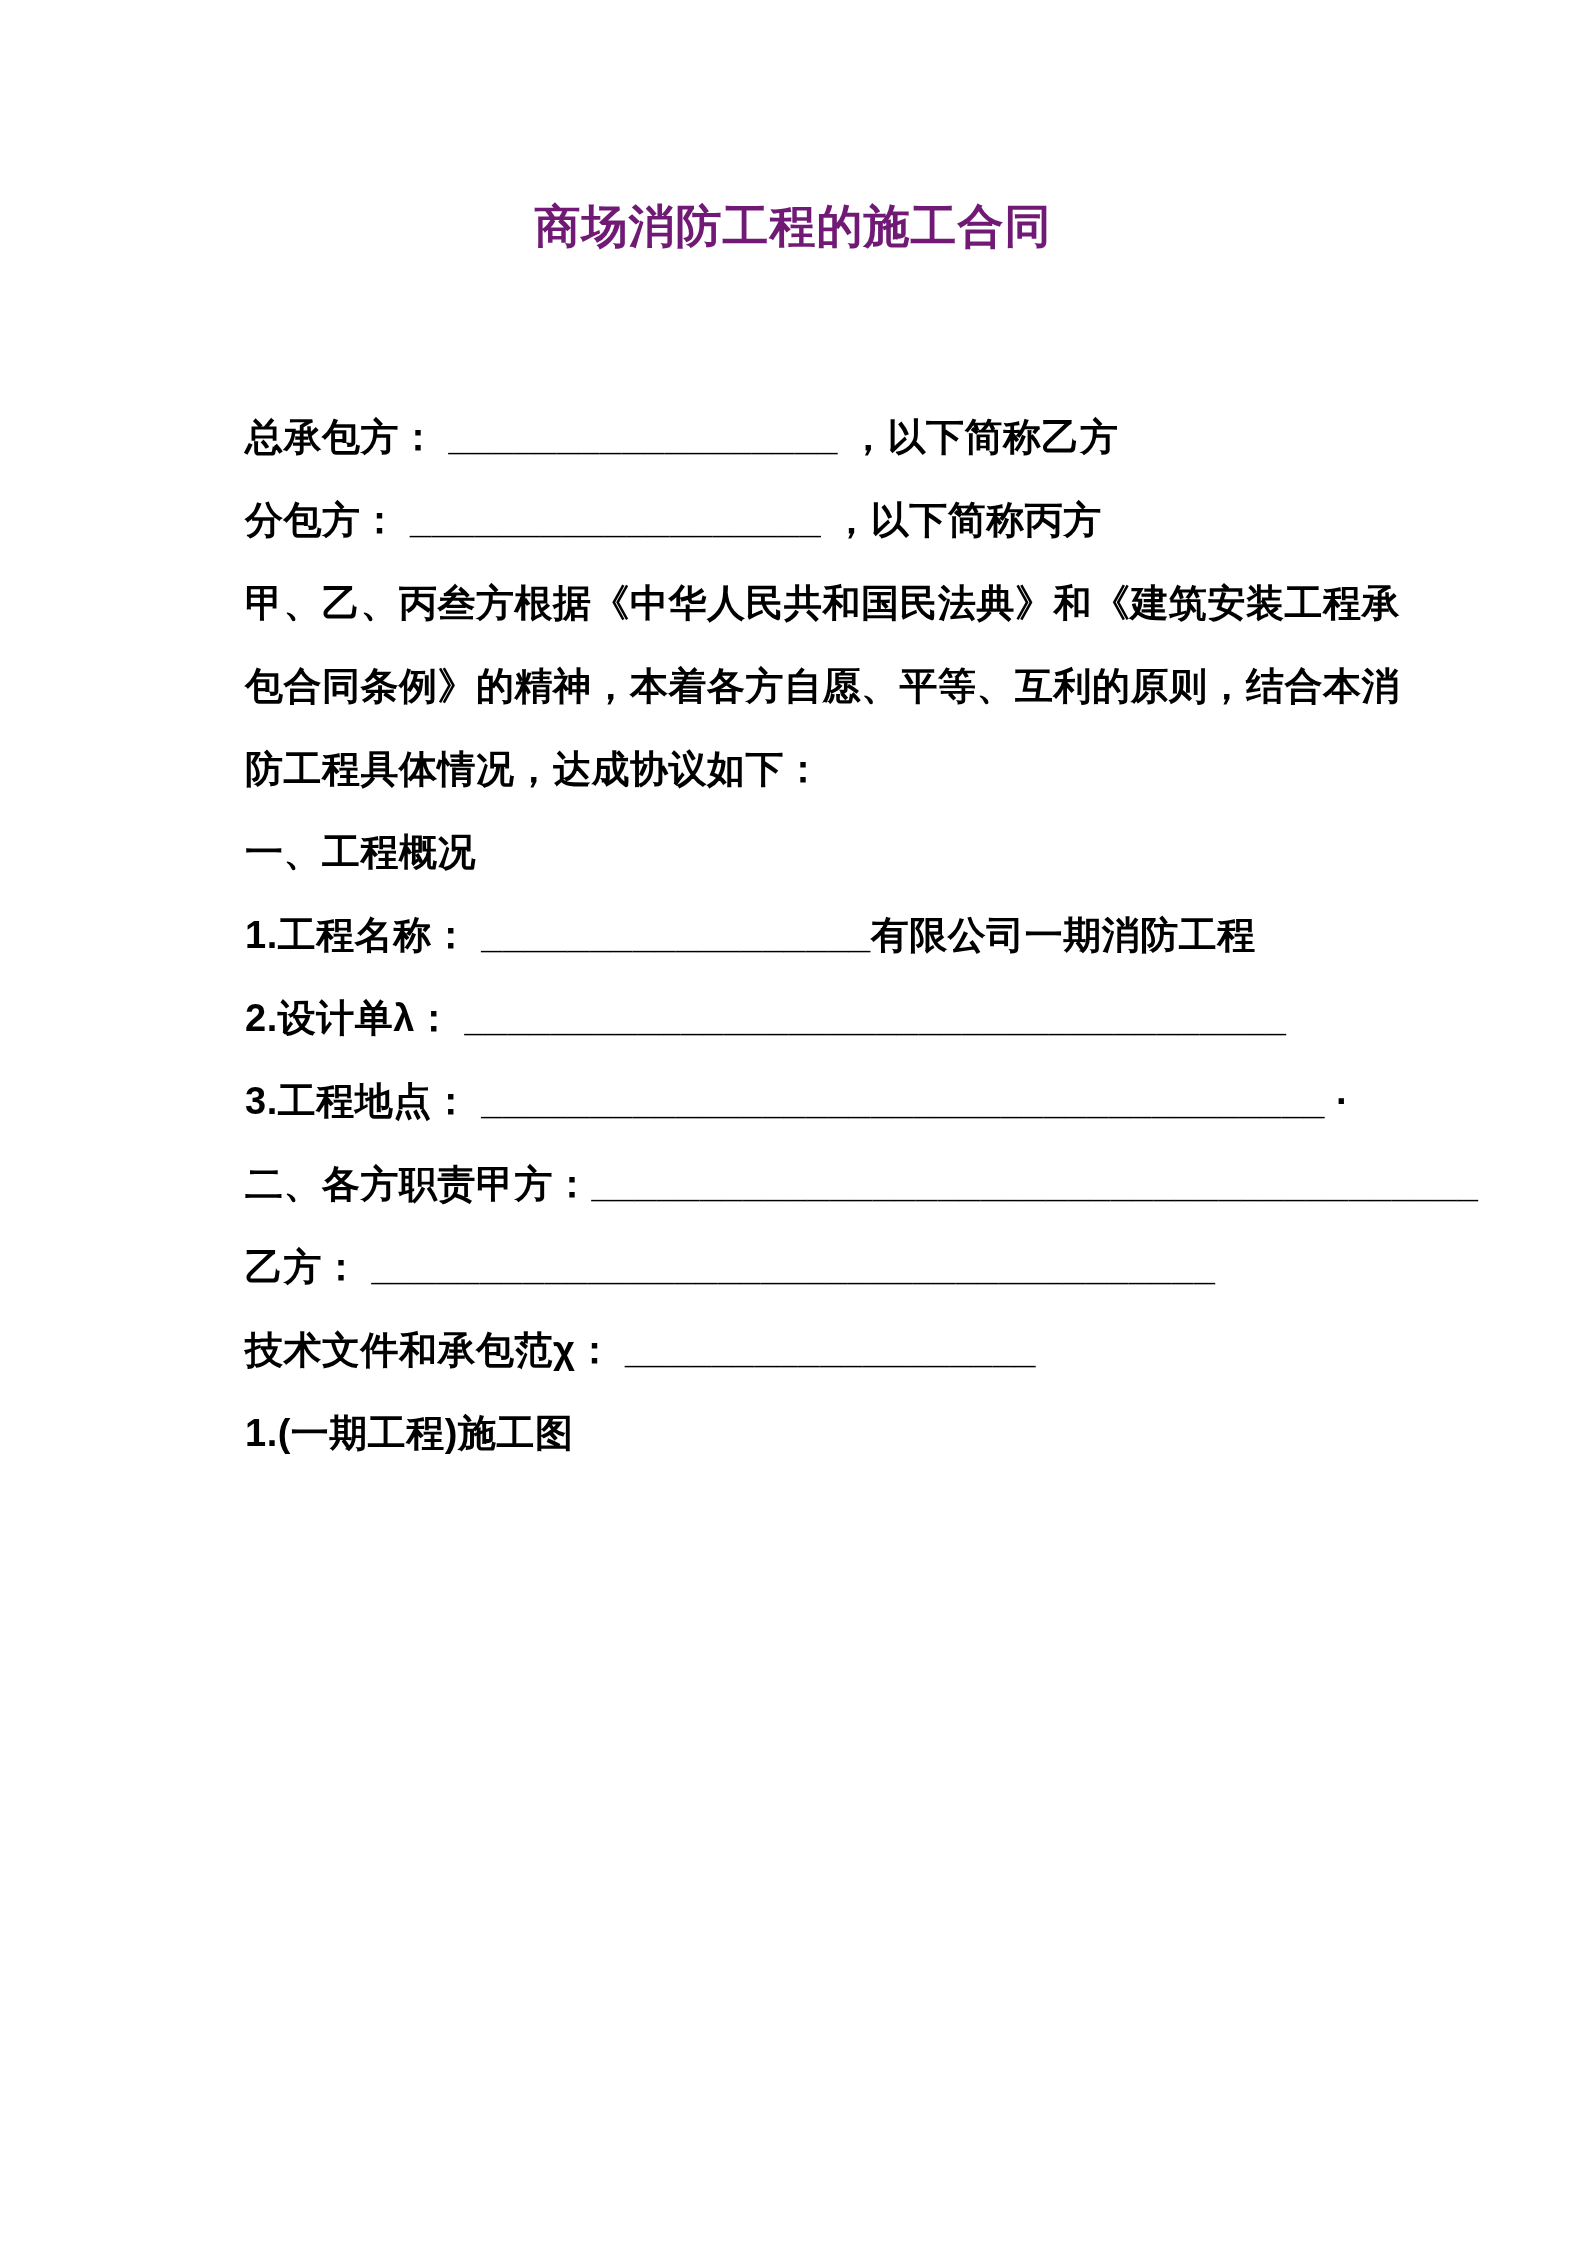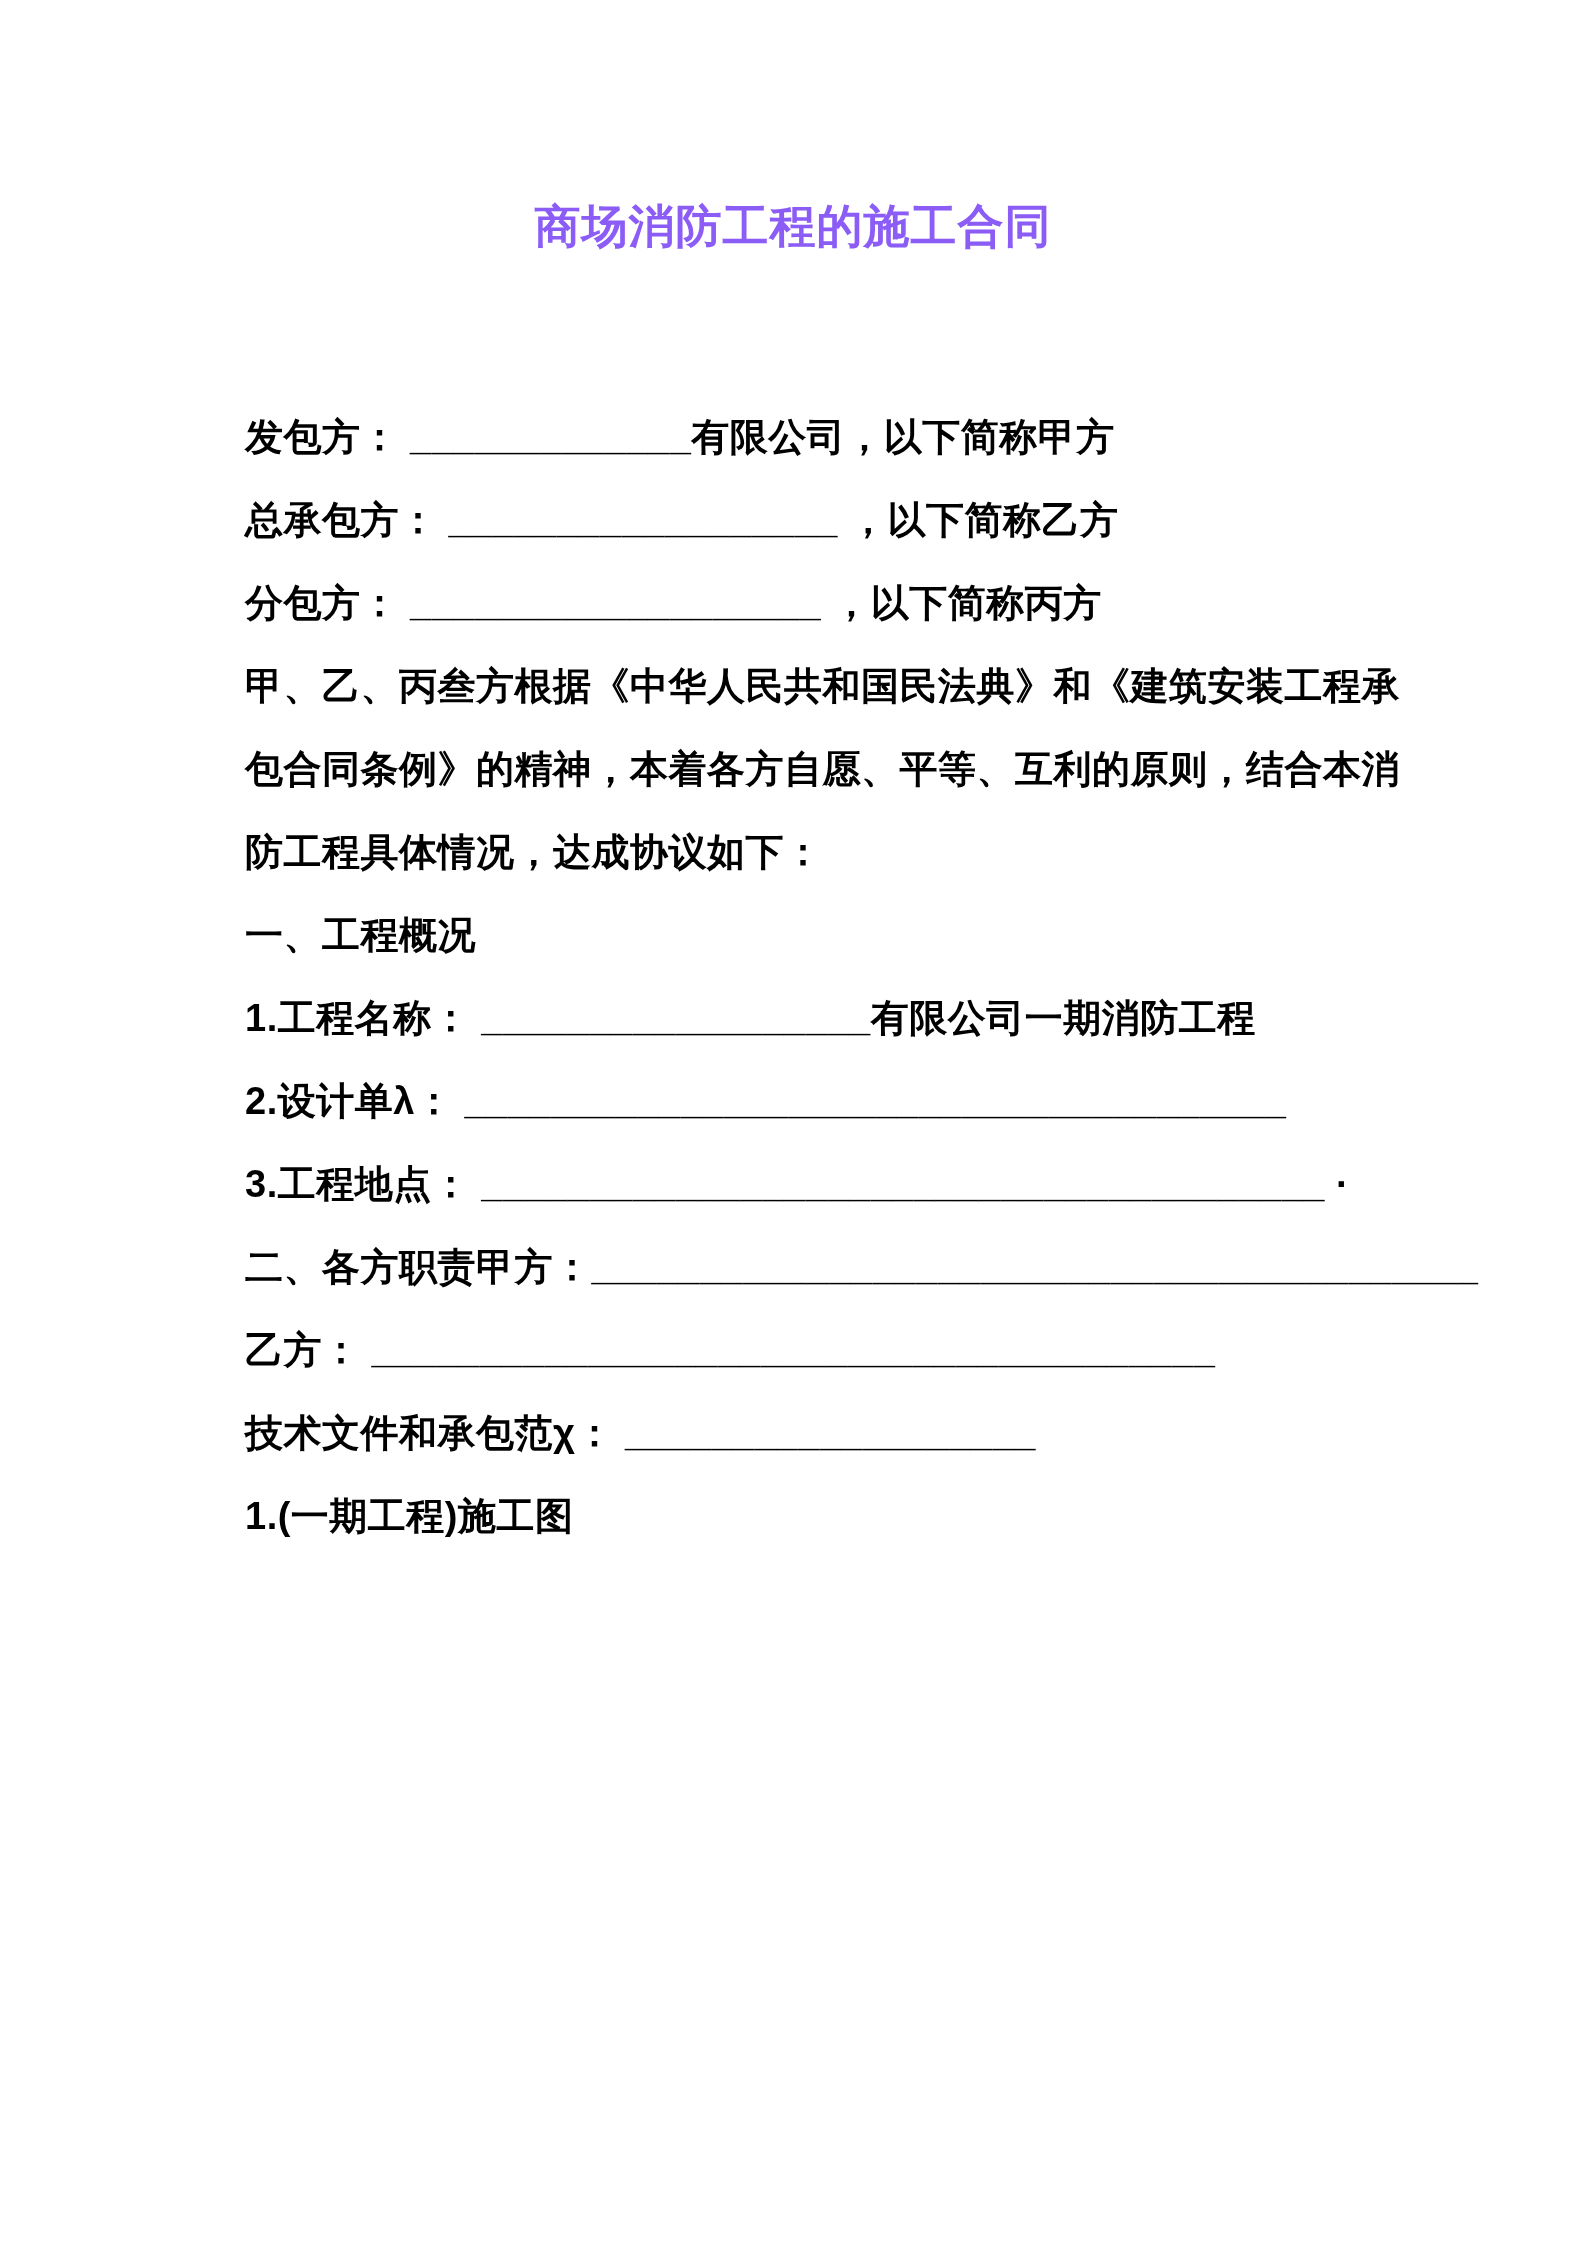--- a/index.html
+++ b/index.html
@@ -19,21 +19,21 @@
   .doc-title {
     position: absolute;
     top: 196px;
     left: 0;
     width: 100%;
     margin: 0;
     text-align: center;
     font-size: 46px;
     font-weight: bold;
     letter-spacing: 1px;
-    color: #8b5cf6;
+    color: #701a75;
   }
   .doc-body {
     position: absolute;
     top: 396px;
     left: 245px;
     right: 90px;
   }
   .line {
     height: 83px;
     display: flex;
@@ -44,21 +44,20 @@
     letter-spacing: 0.5px;
     color: #000000;
   }
 </style>
 </head>
 <body>
 
 <div class="page">
   <h1 class="doc-title">商场消防工程的施工合同</h1>
   <div class="doc-body">
-    <div class="line">发包方： _____________有限公司，以下简称甲方</div>
     <div class="line">总承包方： __________________ ，以下简称乙方</div>
     <div class="line">分包方： ___________________ ，以下简称丙方</div>
     <div class="line">甲、乙、丙叁方根据《中华人民共和国民法典》和《建筑安装工程承</div>
     <div class="line">包合同条例》的精神，本着各方自愿、平等、互利的原则，结合本消</div>
     <div class="line">防工程具体情况，达成协议如下：</div>
     <div class="line">一、工程概况</div>
     <div class="line">1.工程名称： __________________有限公司一期消防工程</div>
     <div class="line">2.设计单λ： ______________________________________</div>
     <div class="line">3.工程地点： _______________________________________ ·</div>
     <div class="line">二、各方职责甲方：_________________________________________</div>

